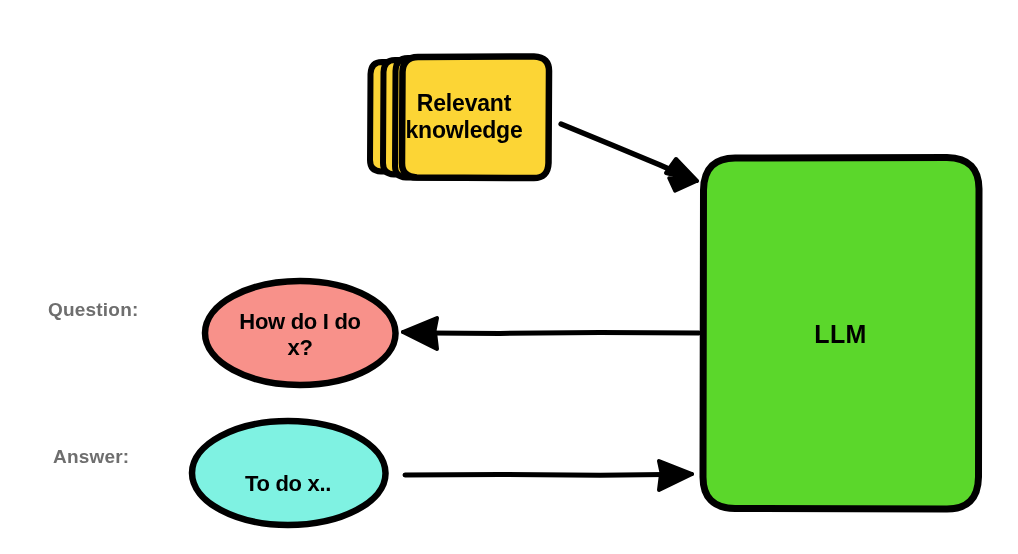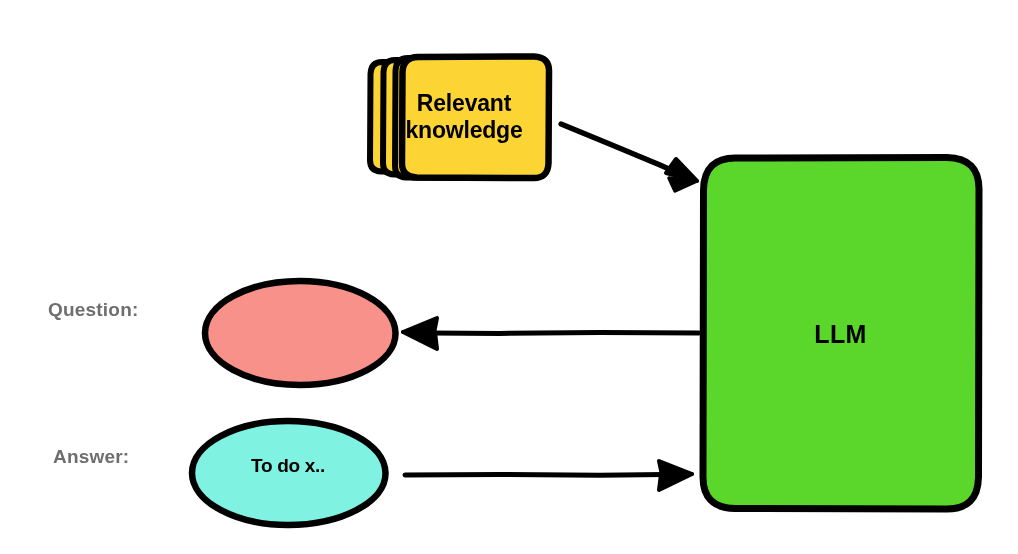--- a/index.html
+++ b/index.html
@@ -56,24 +56,24 @@
   #question-bubble-label {
     left: 212px;
     top: 300px;
     width: 176px;
     height: 70px;
     font-size: 22px;
     letter-spacing: -0.3px;
   }
   #answer-bubble-label {
     left: 200px;
-    top: 446px;
+    top: 464px;
     width: 176px;
     height: 40px;
-    font-size: 19px;
+    font-size: 22px;
     letter-spacing: -0.3px;
   }
   .side-label {
     position: absolute;
     color: #6e6e6e;
     font-size: 19px;
     font-weight: bold;
     letter-spacing: 0.2px;
     white-space: nowrap;
   }
@@ -155,20 +155,22 @@
       <path d="M 692 474 L 661 474 L 659 490 Z" fill="#000000" stroke="#000000" stroke-width="4" stroke-linejoin="round"></path>
     </g>
 
   </svg>
 
   <div class="node-label" id="card-label">Relevant
 knowledge</div>
 
   <div class="node-label" id="llm-label">LLM</div>
 
+  <div class="node-label" id="question-bubble-label">How do I do
+x?</div>
 
   <div class="node-label" id="answer-bubble-label">To do x..</div>
 
   <div class="side-label" id="question-side-label">Question:</div>
 
   <div class="side-label" id="answer-side-label">Answer:</div>
 
 </div>
 
 </body></html>

